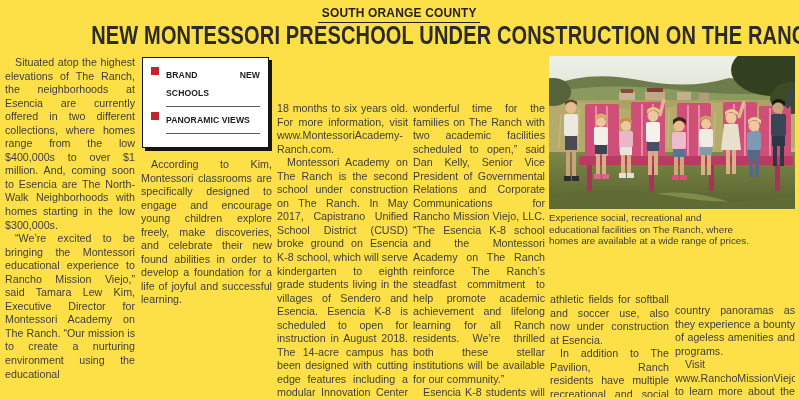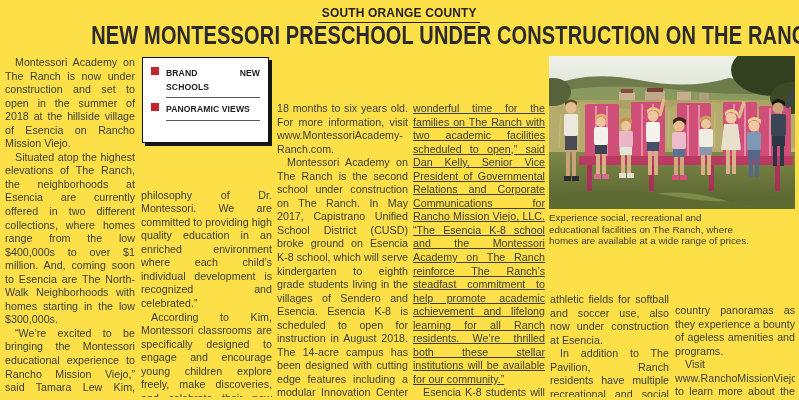--- a/index.html
+++ b/index.html
@@ -46,21 +46,21 @@
     font-size: 10.7px;
     line-height: 13.55px;
     text-align: justify;
     color: #3f3e3e;
   }
   .col p { text-indent: 10px; }
   .col p.noind { text-indent: 0; margin-top: 46px; }
   .c1 { left: 5px;   width: 130px; }
   .c2 { left: 141px; width: 131px; }
   .c3 { left: 277px; width: 131px; }
-  .c4 { left: 413px; width: 132px; text-decoration: underline; }
+  .c4 { left: 413px; width: 132px; }
   .c5 { left: 550px; top: 247px; height: 150px; width: 119px; }
   .c6 { left: 675px; top: 258px; height: 150px; width: 120px; }
 
   
   .highlights-box {
     border: 1.5px solid #121212;
     box-shadow: 3px 3px 0 #161616;
     background: #ffffff;
     padding: 8px 8px 5px 8px;
     margin: 1px 3px 10px 1px;
@@ -71,28 +71,28 @@
     background: #c2242b;
     margin: 1px 7px 0 0;
     flex: none;
   }
   .hl-label-wrap {
     flex: 1;
     border-bottom: 1px solid #5a5a5a;
     padding-bottom: 4px;
     margin-bottom: 4px;
   }
-  .hl-item:last-child .hl-label-wrap { margin-bottom: 16px; }
+  .hl-item:last-child .hl-label-wrap { margin-bottom: 8px; }
   .hl-label {
     font-size: 8.6px;
     font-weight: bold;
     letter-spacing: 0.1px;
     color: #1b1b1b;
     text-align: left;
-    line-height: 10px;
+    line-height: 18px;
   }
 
   
   .photo-block { position: absolute; left: 549px; top: 56px; width: 202px; }
   .photo { width: 246px; height: 153px; display: block; background: #9aa86a; }
   .photo-caption {
     margin-top: 3px;
     font-size: 9.8px;
     line-height: 11.6px;
     text-align: left;
@@ -105,37 +105,35 @@
 <div class="page">
 
   <div class="kicker-wrap">
     <span class="kicker">SOUTH ORANGE COUNTY</span>
   </div>
   <div class="headline-wrap">
     <h1 class="headline">NEW MONTESSORI PRESCHOOL UNDER CONSTRUCTION ON THE RANCH</h1>
   </div>
 
   <div class="col c1">
-    <p>Montessori Academy on The Ranch is now under construction and set to open in the summer of 2018 at the hillside village of Esencia on Rancho Mission Viejo.</p>
     <p>Situated atop the highest elevations of The Ranch, the neighborhoods at Esencia are currently offered in two different collections, where homes range from the low $400,000s to over $1 million. And, coming soon to Esencia are The North-Walk Neighborhoods with homes starting in the low $300,000s.</p>
     <p>“We’re excited to be bringing the Montessori educational experience to Rancho Mission Viejo,” said Tamara Lew Kim, Executive Director for Montessori Academy on The Ranch. “Our mission is to create a nurturing environment using the educational</p>
   </div>
 
   <div class="col c2">
     <div class="highlights-box">
       <div class="hl-item">
         <span class="hl-square"></span>
         <span class="hl-label-wrap"><span class="hl-label">BRAND NEW SCHOOLS</span></span>
       </div>
       <div class="hl-item">
         <span class="hl-square"></span>
         <span class="hl-label-wrap"><span class="hl-label">PANORAMIC VIEWS</span></span>
       </div>
     </div>
-    <p class="noind">philosophy of Dr. Montessori. We are committed to providing high quality education in an enriched environment where each child’s individual development is recognized and celebrated.”</p>
     <p>According to Kim, Montessori classrooms are specifically designed to engage and encourage young children explore freely, make discoveries, and celebrate their new found abilities in order to develop a foundation for a life of joyful and successful learning.</p>
 
   </div>
 
   <div class="col c3">
     <p class="noind">18 months to six years old. For more information, visit www.MontessoriAcademy-Ranch.com.</p>
     <p>Montessori Academy on The Ranch is the second school under construction on The Ranch. In May 2017, Capistrano Unified School District (CUSD) broke ground on Esencia K-8 school, which will serve kindergarten to eighth grade students living in the villages of Sendero and Esencia. Esencia K-8 is scheduled to open for instruction in August 2018. The 14-acre campus has been designed with cutting edge features including a modular Innovation Center to replace the traditional library as well as technologically advanced classrooms to create a more dynamic learning experience.</p>
 
   </div>
 

